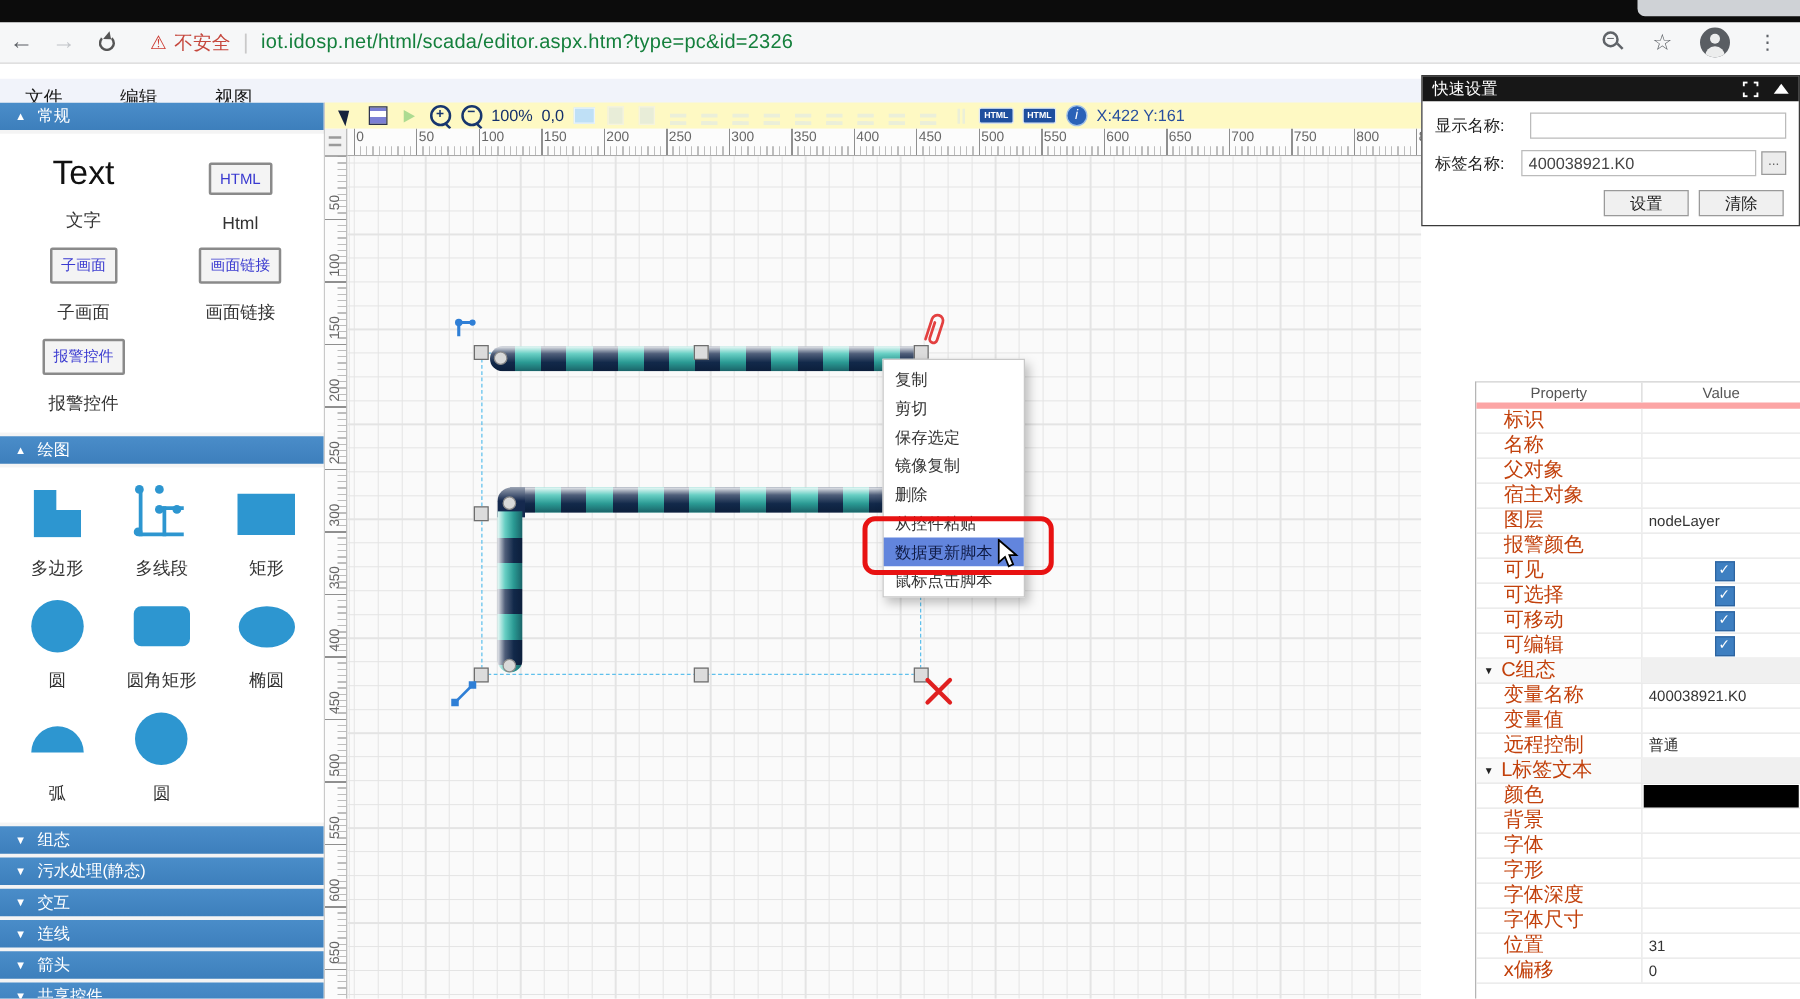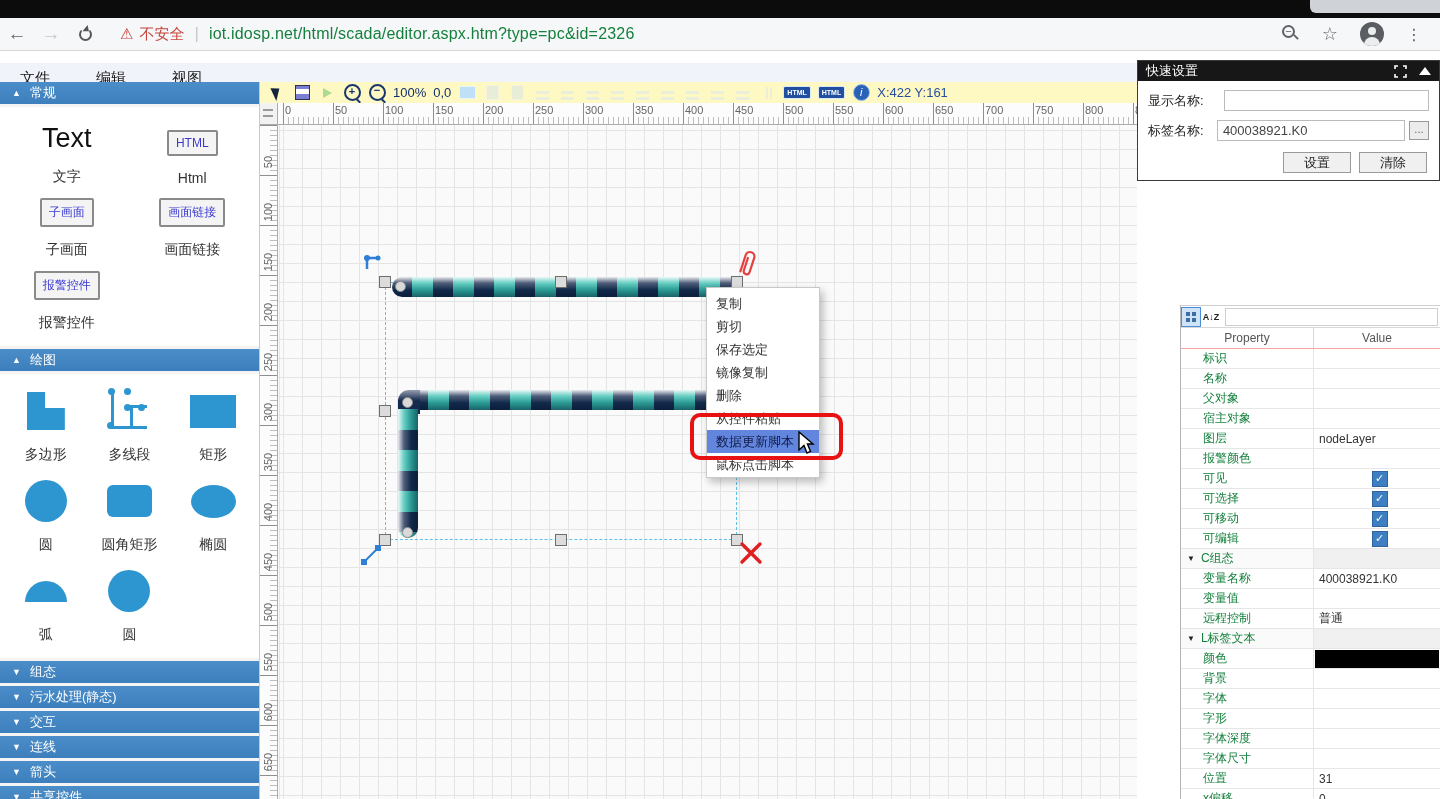--- a/index.html
+++ b/index.html
@@ -149,26 +149,26 @@
   #qs-buttons { display:flex; justify-content:flex-end; gap:8px; margin:11px 12px 0; }
   .qs-btn { width:68px; height:21px; background:#f0f0f0; border:1px solid #9a9a9a; font-size:13px; color:#222; font-family:inherit; }
 
   
   #proppanel { position:absolute; left:1180px; top:305px; width:260px; height:494px; background:#fff; border-left:1px solid #b5b5b5; border-top:1px solid #cfcfcf; overflow:hidden; z-index:18; }
   #prop-tools { height:22px; display:flex; align-items:center; border-bottom:1px solid #d8d8d8; }
   #cat-btn { width:20px; height:20px; border:1px solid #4a90d9; background:#cfe3f7; display:flex; align-items:center; justify-content:center; }
   #cat-btn::before { content:""; width:4px; height:4px; background:#3c6ea5; box-shadow:6px 0 0 #3c6ea5,0 6px 0 #3c6ea5,6px 6px 0 #3c6ea5; margin:-6px 0 0 -6px; }
   #az-btn { width:20px; height:20px; display:flex; align-items:center; justify-content:center; font-size:9px; color:#222; font-weight:bold; }
   #prop-filter { flex:1; height:18px; border:1px solid #cfcfcf; margin:0 2px 0 4px; background:#fff; }
-  #prop-headrow { height:21px; display:flex; border-bottom:1px solid #fca5a5; }
+  #prop-headrow { height:21px; display:flex; border-bottom:5px solid #fca5a5; }
   .prop-headcell { font-size:12px; color:#555; display:flex; align-items:center; justify-content:center; }
   .prop-headcell:first-child { width:133px; border-right:1px solid #d8d8d8; }
   .prop-headcell:last-child { flex:1; }
   .pv-row { height:20px; display:flex; border-bottom:1px solid #e6e6e6; }
-  .pv-label { width:133px; font-size:12px; color:#15803d; padding-left:22px; display:flex; align-items:center; border-right:1px solid #e6e6e6; white-space:nowrap; }
+  .pv-label { width:133px; font-size:16px; color:#c2410c; padding-left:22px; display:flex; align-items:center; border-right:1px solid #e6e6e6; white-space:nowrap; }
   .pv-value { flex:1; font-size:12px; color:#333; padding-left:5px; display:flex; align-items:center; position:relative; }
   .pv-row[data-type="group"] { background:#fafafa; }
   .pv-row[data-type="group"] .pv-label { padding-left:6px; }
   .pv-row[data-type="group"] .pv-label::before { content:"▼"; font-size:8px; margin-right:6px; color:#222; }
   .pv-row[data-type="group"] .pv-value { background:#f0f0f0; }
   .pv-row[data-type="check"] .pv-value { justify-content:center; }
   .pv-row[data-type="check"] .pv-value::before { content:"✓"; width:14px; height:14px; background:#3e7fc1; border:1px solid #2d64a0; color:#fff; font-size:11px; line-height:13px; text-align:center; }
   .pv-row[data-type="color"] .pv-value { padding:1px; }
   .pv-row[data-type="color"] .pv-value::before { content:""; width:100%; height:18px; background:#000; }
 </style>
@@ -494,25 +494,20 @@
       <input class="qs-input" value="400038921.K0" style="">
       <span id="qs-more">...</span>
     </div>
     <div id="qs-buttons">
       <button class="qs-btn">设置</button>
       <button class="qs-btn">清除</button>
     </div>
   </div>
 
   <div id="proppanel">
-    <div id="prop-tools">
-      <span id="cat-btn"></span>
-      <span id="az-btn">A↓Z</span>
-      <span id="prop-filter"></span>
-    </div>
     <div id="prop-headrow">
       <span class="prop-headcell">Property</span>
       <span class="prop-headcell">Value</span>
     </div>
     <div id="prop-rows">
 
     <div class="pv-row">
           <span class="pv-label">标识</span>
           <span class="pv-value"></span>
         </div>

